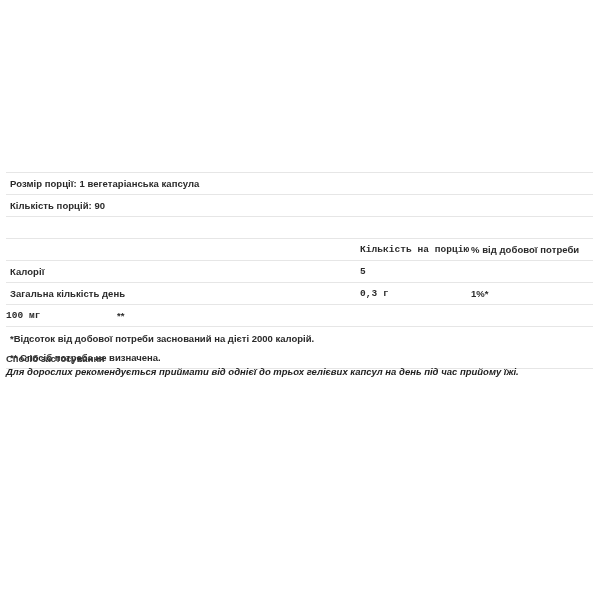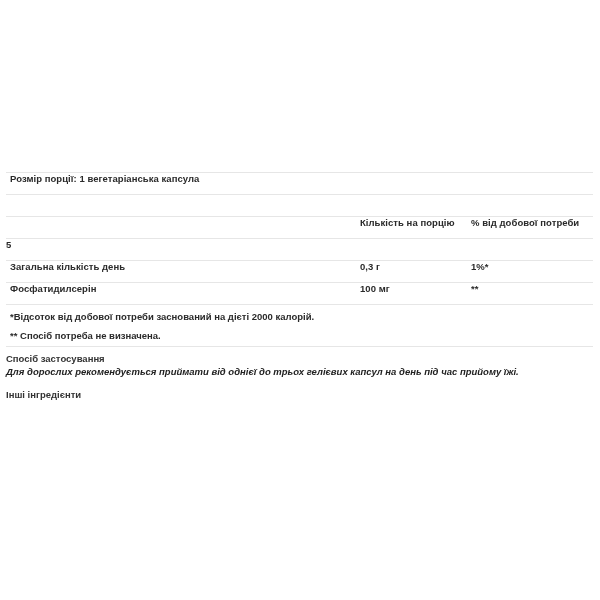--- a/index.html
+++ b/index.html
@@ -16,31 +16,31 @@
       color: #2a2a2a;
     }
     .facts {
       position: absolute;
       left: 6px;
       top: 172px;
       width: 587px;
     }
     .row {
       display: flex;
-      align-items: flex-start;
+      align-items: center;
       height: 21px;
       border-top: 1px solid #e6e6e6;
       box-sizing: content-box;
       font-size: 9.5px;
       font-weight: bold;
       letter-spacing: 0.05px;
     }
     .row.blank { height: 21px; }
     .row .c1 { padding-left: 4px; width: 350px; white-space: nowrap; }
-    .row .c2 { width: 111px; white-space: nowrap; }
+    .row .c2 { width: 111px; white-space: nowrap; font-family: Liberation Mono, monospace; }
     .row .c3 { white-space: nowrap; }
     .row.full .c1 { width: auto; }
     .footnote-block {
       border-top: 1px solid #e6e6e6;
       padding-top: 2px;
     }
     .footnote {
       height: 19px;
       line-height: 19px;
       padding-left: 4px;
@@ -71,48 +71,50 @@
     }
     .usage .section { margin-bottom: 10px; }
   </style>
 </head>
 <body>
 
 <div class="facts">
   <div class="row full">
     <span class="c1">Розмір порції: 1 вегетаріанська капсула</span>
   </div>
+  <div class="row full">
+    <span class="c1">Кількість порцій: 90</span>
+  </div>
   <div class="row blank"></div>
   <div class="row">
     <span class="c1"></span>
     <span class="c2">Кількість на порцію</span>
     <span class="c3">% від добової потреби</span>
   </div>
   <div class="row">
+    <span class="c1">Калорії</span>
     <span class="c2">5</span>
     <span class="c3"></span>
   </div>
   <div class="row">
     <span class="c1">Загальна кількість день</span>
     <span class="c2">0,3 г</span>
     <span class="c3">1%*</span>
   </div>
   <div class="row">
-    <span class="c1">Фосфатидилсерін</span>
     <span class="c2">100 мг</span>
     <span class="c3">**</span>
   </div>
   <div class="footnote-block">
     <div class="footnote">*Відсоток від добової потреби заснований на дієті 2000 калорій.</div>
     <div class="footnote">** Спосіб потреба не визначена.</div>
   </div>
   <div class="footnote-end"></div>
 </div>
 
 <div class="usage">
   <div class="section">
     <div class="heading">Спосіб застосування</div>
     <div class="body">Для дорослих рекомендується приймати від однієї до трьох гелієвих капсул на день під час прийому їжі.</div>
   </div>
   <div class="section">
-    <div class="heading">Інші інгредієнти</div>
   </div>
 </div>
 
 </body></html>

